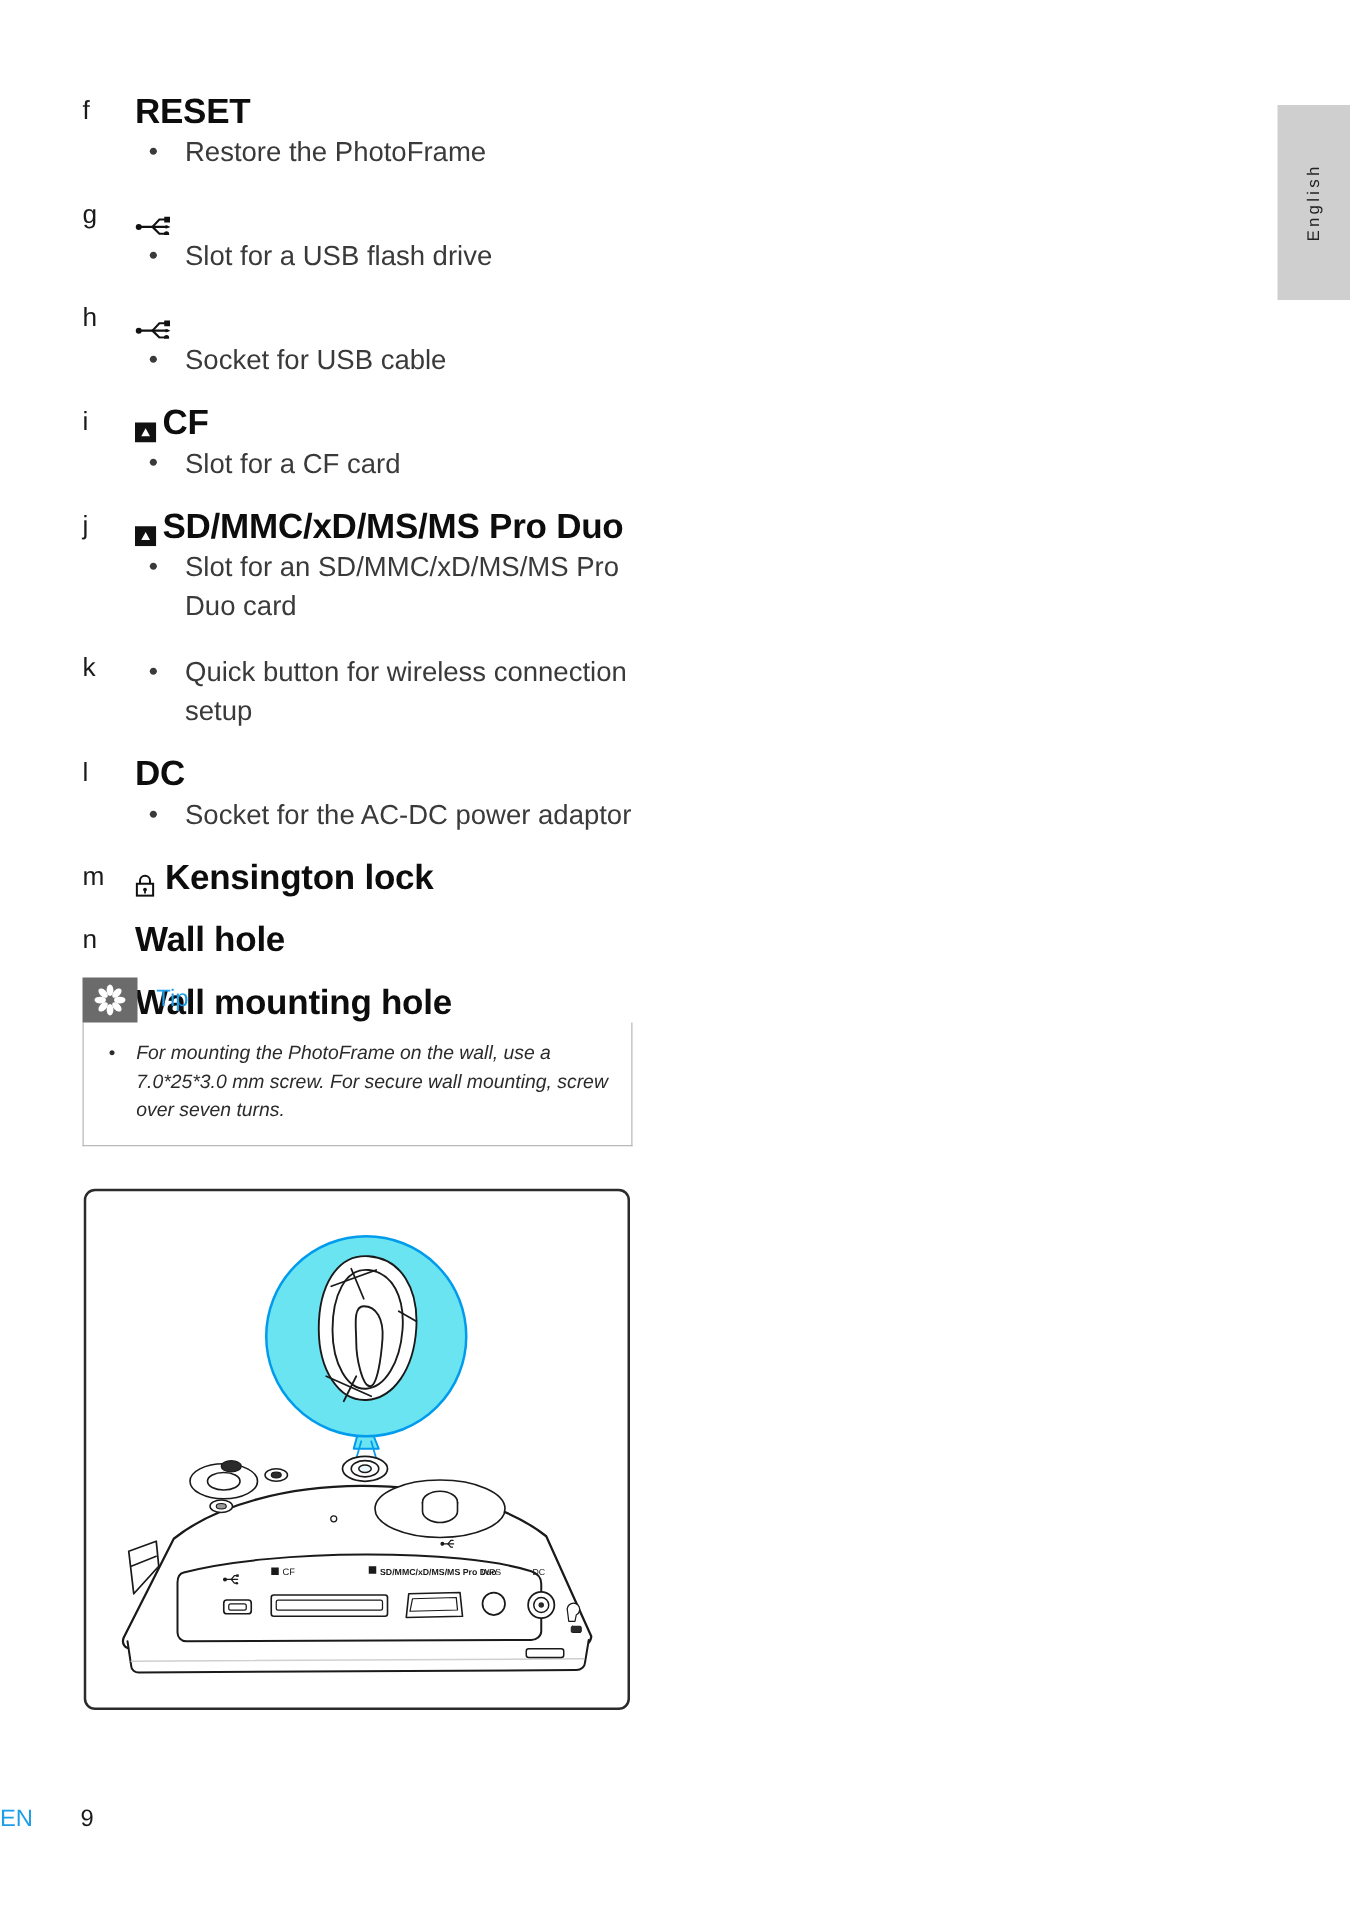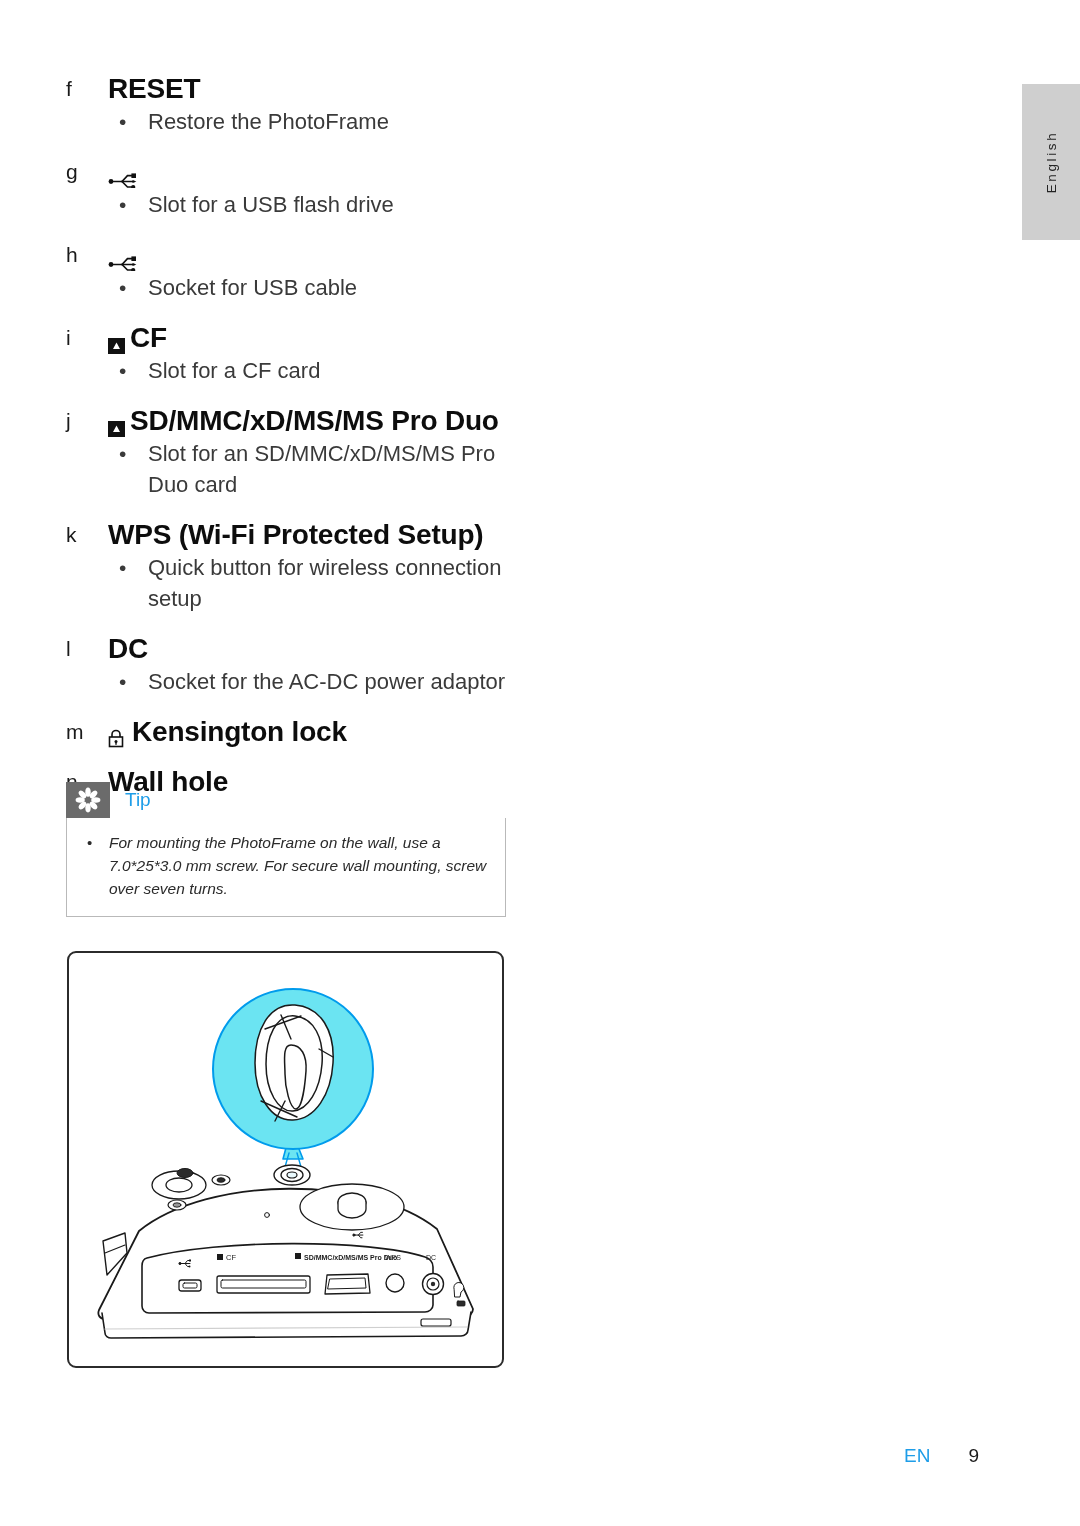--- a/index.html
+++ b/index.html
@@ -173,21 +173,21 @@
     overflow: hidden;
   }
   #figure-frame svg { display: block; }
 
   
   #footer {
     position: absolute;
     left: 0;
     top: 1445px;
     width: 1045px;
-    text-align: right;
+    text-align: left;
     padding-right: 66px;
     box-sizing: border-box;
     font-size: 19px;
   }
   #footer .en { color: #1e9de8; margin-right: 38px; }
   #footer .pg { color: #1a1a1a; }
 </style>
 </head>
 <body>
 
@@ -282,23 +282,20 @@
         </div>
         <div class="bullet-row">
           <div class="bullet-dot">•</div>
           <div class="bullet-text">Slot for an SD/MMC/xD/MS/MS Pro Duo card</div>
         </div>
       </div>
     </div>
     <div class="item">
       <div class="item-letter">k</div>
       <div class="item-body">
-        <div class="item-title">
-          <span>WPS (Wi-Fi Protected Setup)</span>
-        </div>
         <div class="bullet-row">
           <div class="bullet-dot">•</div>
           <div class="bullet-text">Quick button for wireless connection setup</div>
         </div>
       </div>
     </div>
     <div class="item">
       <div class="item-letter">l</div>
       <div class="item-body">
         <div class="item-title">

